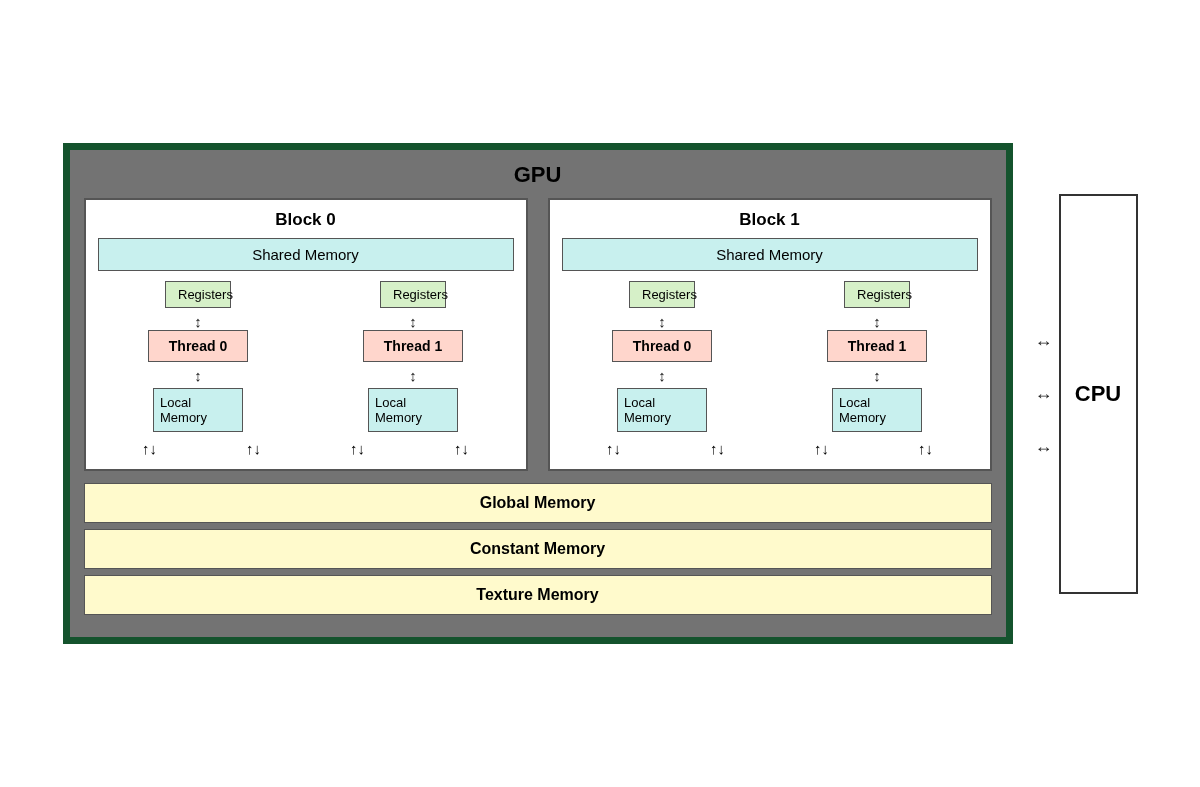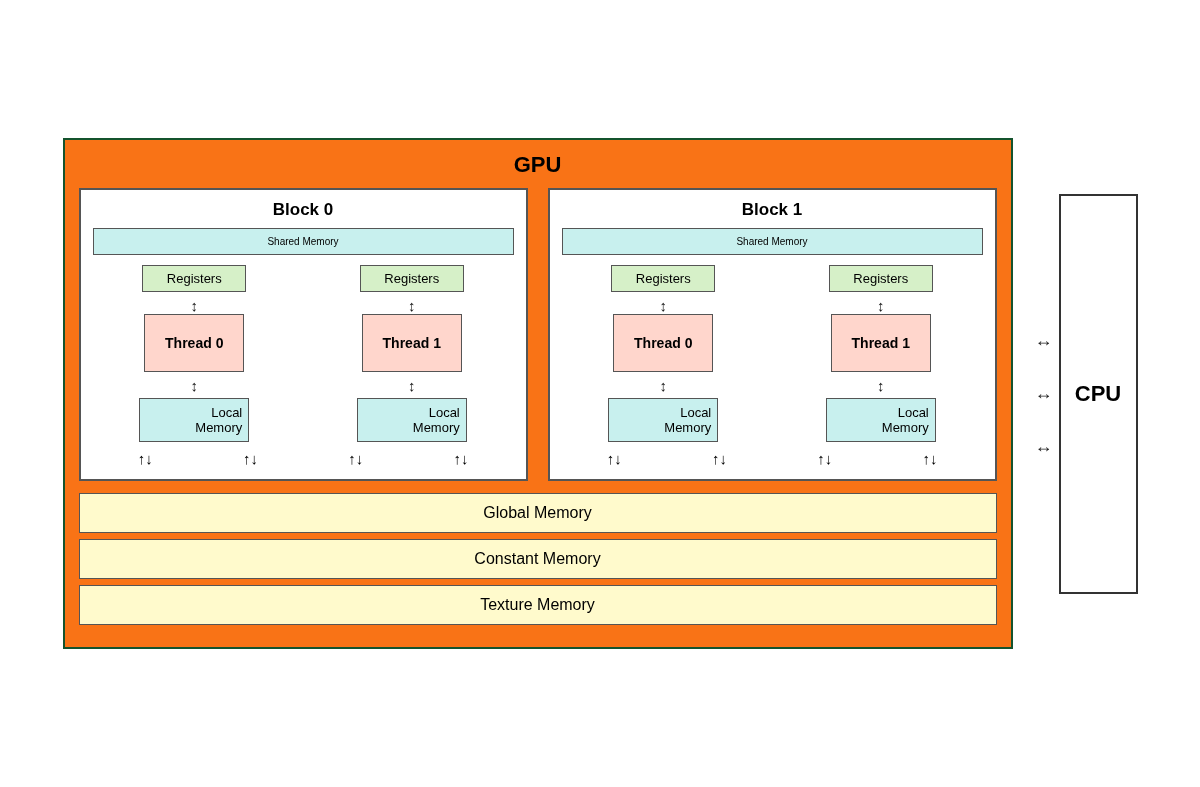--- a/index.html
+++ b/index.html
@@ -13,25 +13,25 @@
       justify-content: center;
     }
     .diagram-wrapper {
       display: flex;
       flex-direction: row;
       align-items: center;
       gap: 18px;
       padding: 10px;
     }
     .gpu-box {
-      border: 2px solid #14532d;
+      border: 7px solid #14532d;
       padding: 12px 14px 14px 14px;
       position: relative;
       width: 950px;
-      background: #f97316;
+      background: #737373;
     }
     .gpu-label {
       text-align: center;
       font-size: 22px;
       font-weight: bold;
       margin-bottom: 10px;
     }
     .blocks-row {
       display: flex;
       flex-direction: row;
@@ -49,61 +49,61 @@
       text-align: center;
       font-size: 17px;
       font-weight: bold;
       margin-bottom: 8px;
     }
     .shared-memory-box {
       background: #c8f0ee;
       border: 1.5px solid #555;
       text-align: center;
       padding: 7px 0;
-      font-size: 10px;
+      font-size: 15px;
       margin-bottom: 10px;
     }
     .threads-row {
       display: flex;
       flex-direction: row;
       gap: 14px;
     }
     .thread-col {
       display: flex;
       flex-direction: column;
       align-items: center;
       flex: 1;
       position: relative;
     }
     .registers-box {
       background: #d6f0c8;
       border: 1.5px solid #555;
       text-align: center;
-      padding: 5px 19px;
+      padding: 5px 12px;
       font-size: 13px;
-      width: 104px;
+      width: 66px;
       margin-bottom: 4px;
     }
     .thread-box {
       background: #ffd6cc;
       border: 1.5px solid #555;
       text-align: center;
-      padding: 20px 10px;
+      padding: 7px 10px;
       font-size: 14px;
       font-weight: bold;
       width: 100px;
       margin-bottom: 4px;
     }
     .local-memory-box {
       background: #c8f0ee;
       border: 1.5px solid #555;
-      text-align: right;
+      text-align: left;
       padding: 6px 6px;
       font-size: 13px;
-      width: 110px;
+      width: 90px;
       margin-top: 4px;
     }
     .global-memory-row, .constant-memory-row, .texture-memory-row {
       width: 100%;
       background: #fffacc;
       border: 1.5px solid #555;
       text-align: center;
       padding: 10px 0;
       font-size: 16px;
       margin-bottom: 6px;
@@ -153,20 +153,21 @@
       color: #222;
     }
     .cpu-and-arrows {
       display: flex;
       flex-direction: row;
       align-items: center;
       gap: 6px;
     }
     .bottom-mem-section {
       width: 100%;
+      font-weight: bold;
     }
   </style>
 </head>
 <body>
 
 <div class="diagram-wrapper">
 
   <div class="gpu-box">
     <div class="gpu-label">GPU</div>
 

